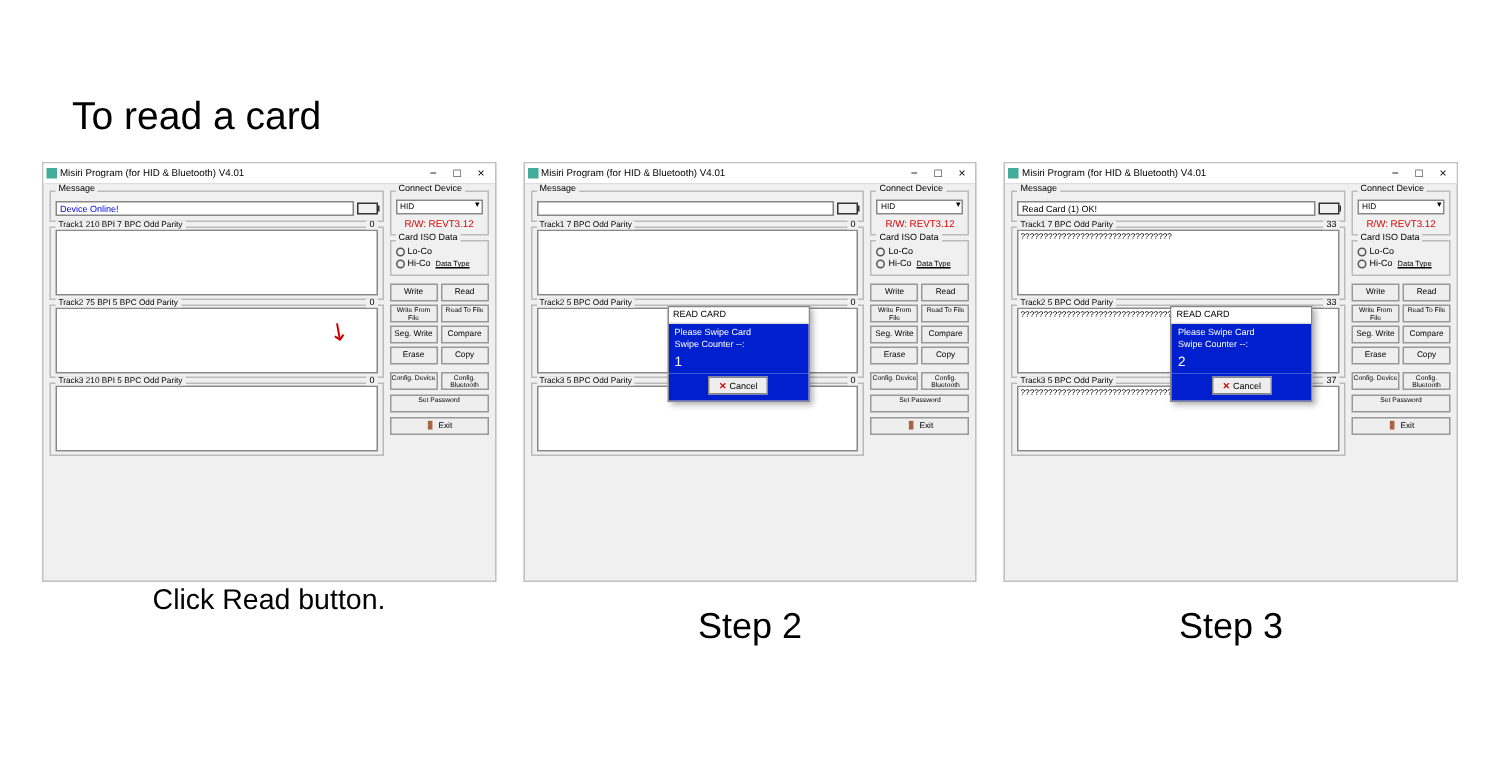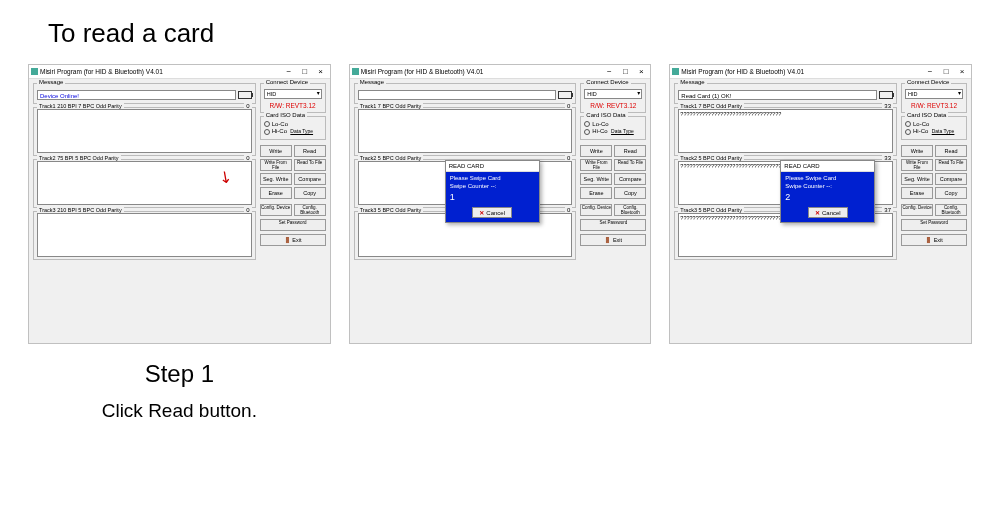--- a/index.html
+++ b/index.html
@@ -1,17 +1,17 @@
 <!DOCTYPE html>
 <html><head>
 <meta charset="utf-8">
 <style>
   * { box-sizing: border-box; margin: 0; padding: 0; }
   body { font-family: "Segoe UI", Arial, sans-serif; background: #fff; width: 1000px; height: 521px; overflow: hidden; }
-  .page-title { font-size: 26px; font-weight: 400; padding: 18px 0 15px 48px; }
+  .page-title { font-size: 26px; font-weight: 400; padding: 18px 0 15px 48px; margin-top: 44px; }
   .steps { display: flex; gap: 18px; padding: 0 28px; }
   .step { flex: 1; }
   .window { border: 1px solid #c0c0c0; background: #f0f0f0; font-size: 7px; height: 280px; position: relative; }
   .titlebar { display: flex; justify-content: space-between; align-items: center; height: 14px; padding: 0 2px; background: #fff; border-bottom: 1px solid #ddd; }
   .titlebar-left { display: flex; align-items: center; gap: 2px; }
   .titlebar-icon { width: 7px; height: 7px; background: #4a9; }
   .titlebar-title { font-size: 6.5px; }
   .titlebar-ctrls span { display: inline-block; width: 14px; text-align: center; font-size: 8px; }
   .body-inner { padding: 4px; display: flex; gap: 4px; height: calc(100% - 14px); }
   .left-col { flex: 1; display: flex; flex-direction: column; gap: 3px; }
@@ -121,21 +121,20 @@
           <div class="btn-grid">
             <div class="btn" style="font-size:4.5px;line-height:5px;">Config. Device</div>
             <div class="btn" style="font-size:4.5px;line-height:5px;">Config. Bluetooth</div>
           </div>
           <div class="btn single-btn" style="font-size:4.5px;line-height:5px;height:12px;">Set Password</div>
           <div class="btn single-btn">🚪 <span>Exit</span></div>
         </div>
       </div>
     </div>
   </div>
-  <div class="step-label">Step 1</div>
   <div class="step-desc">Click Read button.</div>
 </div>
 
 <div class="step">
   <div class="window">
     <div class="titlebar">
       <div class="titlebar-left">
         <span class="titlebar-icon"></span>
         <span class="titlebar-title">Misiri Program (for HID &amp; Bluetooth) V4.01</span>
       </div>
@@ -208,20 +207,21 @@
       <div class="modal-body">
         <div>Please Swipe Card</div>
         <div>Swipe Counter --:</div>
         <div class="modal-counter">1</div>
       </div>
       <div class="modal-btn-row">
         <span class="modal-btn"><span class="x">✕</span><span>Cancel</span></span>
       </div>
     </div>
   </div>
+  <div class="step-label">Step 2</div>
 </div>
 
 <div class="step">
   <div class="window">
     <div class="titlebar">
       <div class="titlebar-left">
         <span class="titlebar-icon"></span>
         <span class="titlebar-title">Misiri Program (for HID &amp; Bluetooth) V4.01</span>
       </div>
       <div class="titlebar-ctrls">
@@ -293,15 +293,16 @@
       <div class="modal-body">
         <div>Please Swipe Card</div>
         <div>Swipe Counter --:</div>
         <div class="modal-counter">2</div>
       </div>
       <div class="modal-btn-row">
         <span class="modal-btn"><span class="x">✕</span><span>Cancel</span></span>
       </div>
     </div>
   </div>
+  <div class="step-label">Step 3</div>
 </div>
 
 </div>
 
 </body></html>

